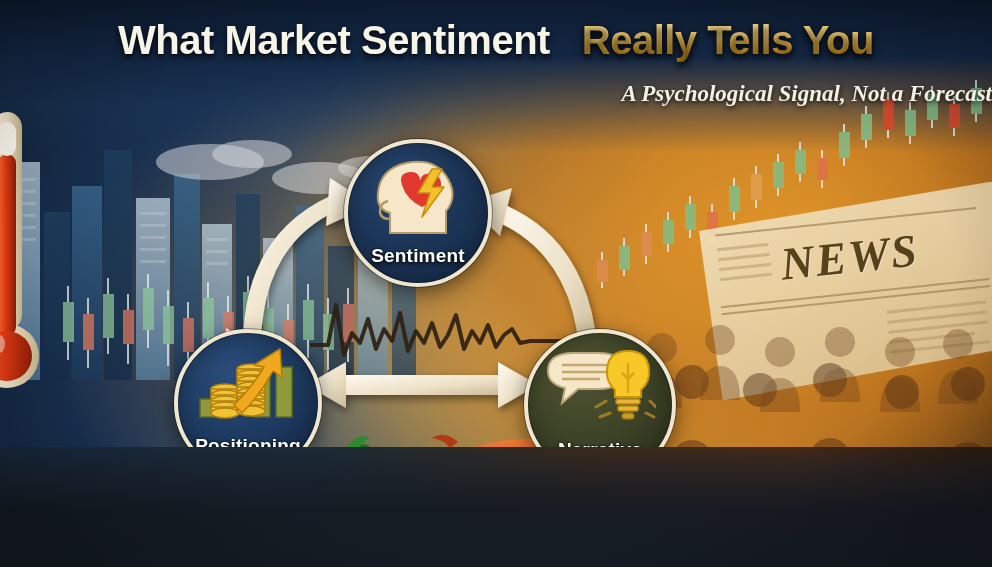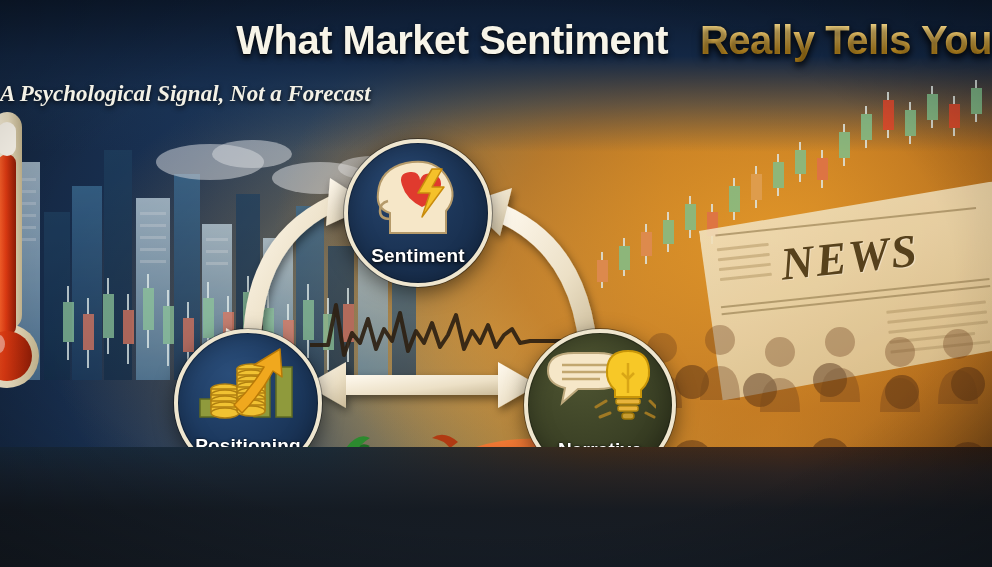--- a/index.html
+++ b/index.html
@@ -96,34 +96,34 @@
     letter-spacing:.2px;
   }
   .node-ico{position:absolute;top:16px;left:0;right:0;display:flex;justify-content:center;}
 
   #node-sentiment{left:344px;top:139px;width:148px;height:148px;background:radial-gradient(circle at 38% 30%,#27466f 0%,#1c3557 46%,#122540 100%);}
   #node-positioning{left:174px;top:329px;width:148px;height:148px;background:radial-gradient(circle at 38% 30%,#2a4d79 0%,#1d3a60 48%,#122540 100%);}
   #node-narrative{left:524px;top:329px;width:152px;height:152px;background:radial-gradient(circle at 38% 30%,#4e5431 0%,#3c4226 50%,#262a16 100%);}
 
   
   .title{
-    position:absolute;left:0;right:0;top:18px;text-align:right;
+    position:absolute;left:0;right:0;top:18px;text-align:center;
     font-size:40px;font-weight:bold;letter-spacing:-.5px;
     font-family:"Liberation Sans", sans-serif;
     white-space:nowrap;
   }
   .title .w{color:#f7f4e8;text-shadow:0 3px 6px rgba(0,0,0,.85),0 1px 0 rgba(0,0,0,.6);}
   .title .g{
     background:linear-gradient(180deg,#fbe39a 0%,#efc25c 45%,#cf9722 78%,#b07d15 100%);
     -webkit-background-clip:text;background-clip:text;color:transparent;
     text-shadow:0 3px 6px rgba(0,0,0,.55);
     filter:drop-shadow(0 2px 3px rgba(0,0,0,.7));
   }
   .subtitle{
-    position:absolute;left:0;right:0;top:81px;text-align:left;
+    position:absolute;left:0;right:0;top:81px;text-align:right;
     font-family:"Liberation Serif", serif;
     font-style:italic;font-weight:bold;font-size:23px;color:#f3f1e6;
     text-shadow:0 2px 5px rgba(0,0,0,.85);
   }
 
   
   .gauge{position:absolute;width:230px;height:96px;}
   #gauge-low{left:0px;top:470px;}
   #gauge-high{left:672px;top:470px;}
   .gauge-label{

